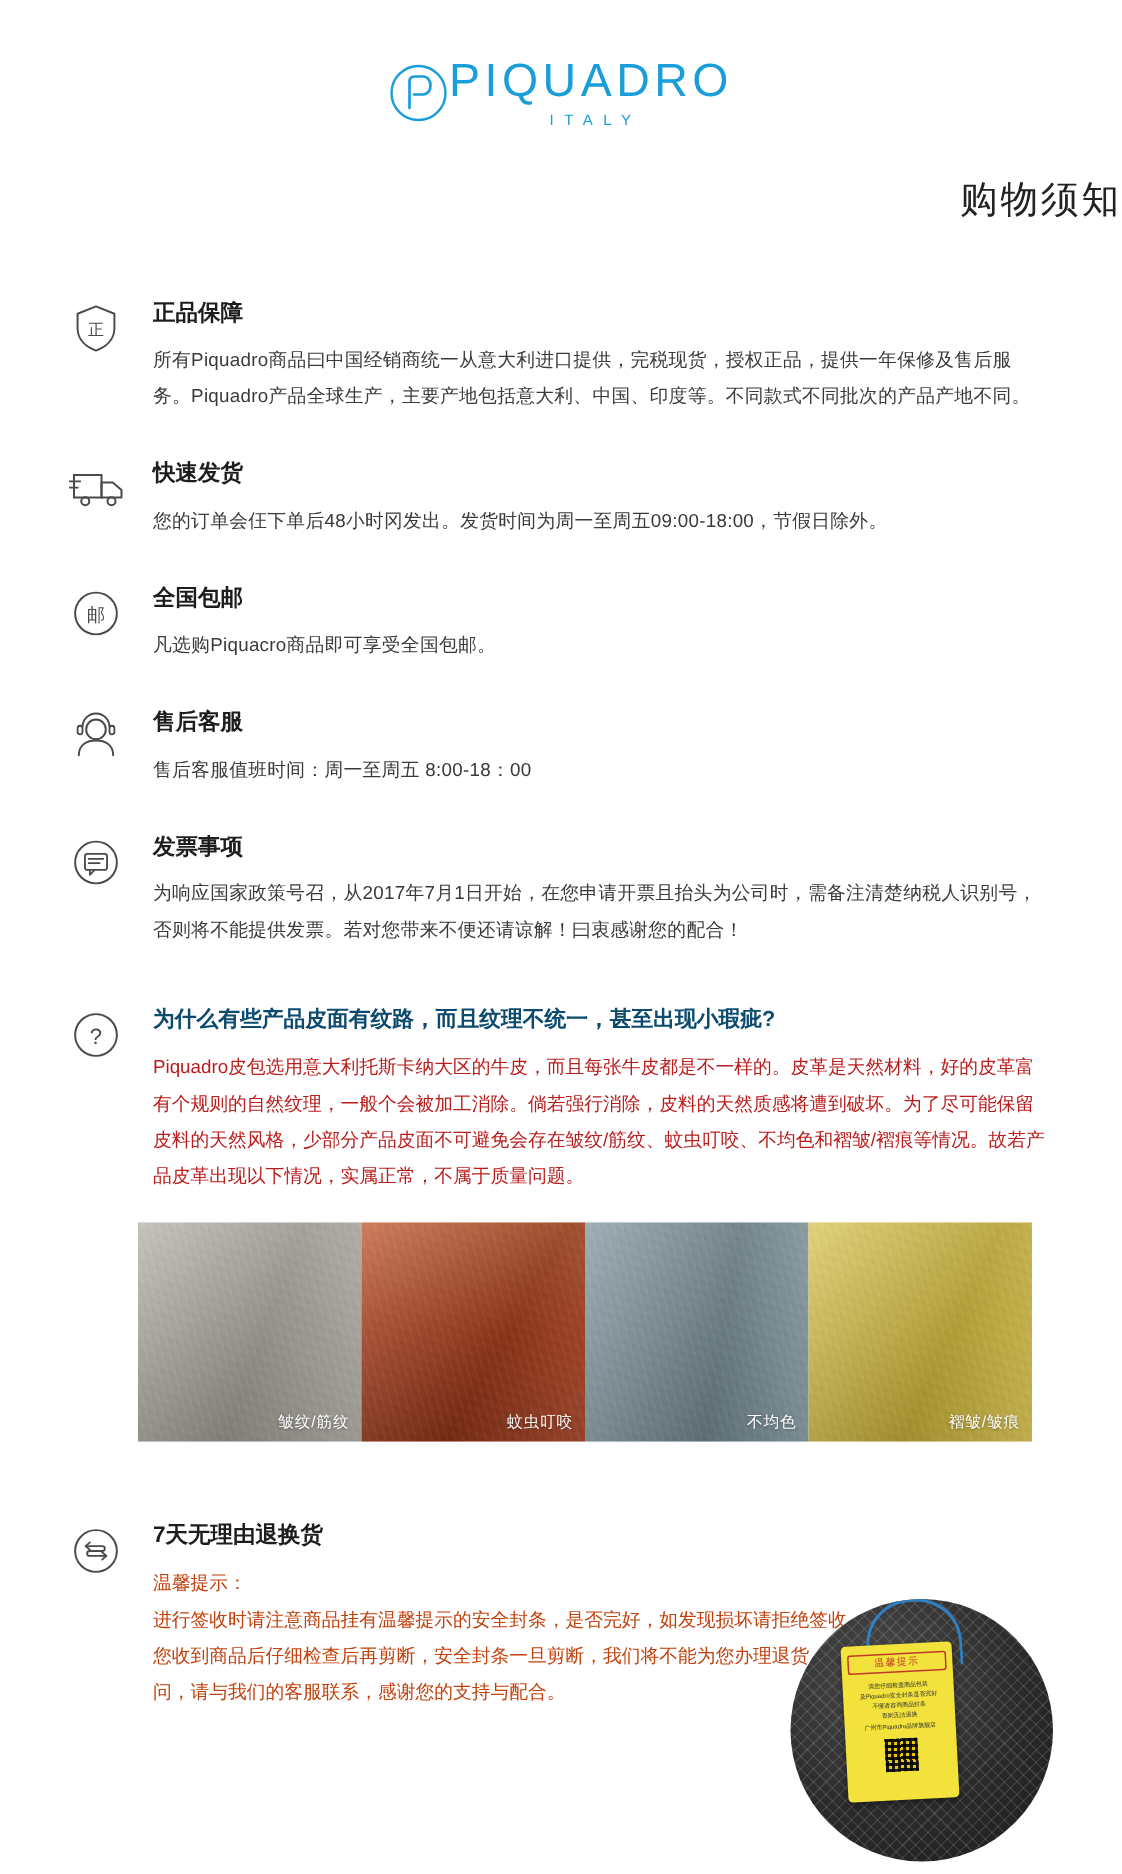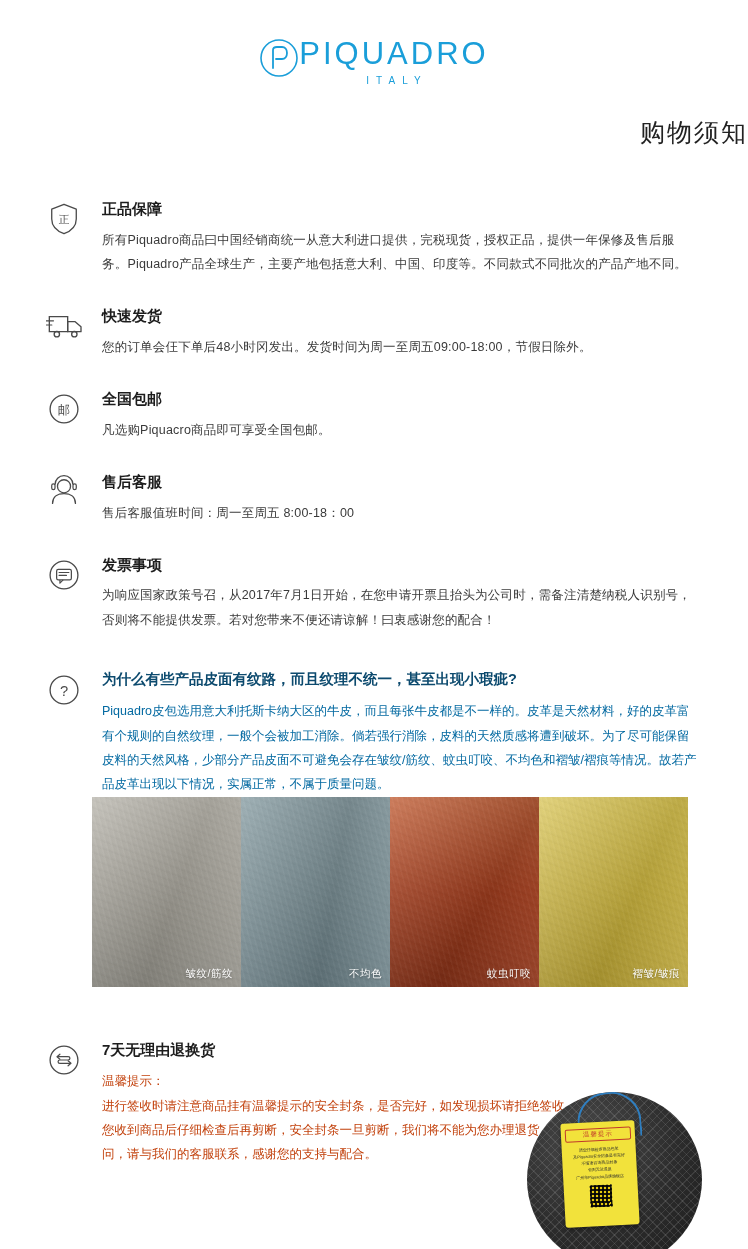--- a/index.html
+++ b/index.html
@@ -17,20 +17,21 @@
   .page {
     width: 748px;
     position: relative;
     box-sizing: border-box;
     padding: 0;
   }
 
   
   .brand {
     display: flex;
+    align-items: center;
     justify-content: center;
     padding-top: 38px;
     padding-bottom: 4px;
   }
   .brand-mark {
     width: 40px;
     height: 40px;
     display: block;
   }
   .brand-words {
@@ -103,30 +104,31 @@
 
   .faq-title {
     font-size: 14.5px;
     font-weight: bold;
     color: #0c4a6e;
     margin: 0 0 10px 0;
   }
   .faq-text {
     font-size: 12.5px;
     line-height: 1.95;
-    color: #0369a1;
+    color: #b91c1c;
     margin: 0;
   }
 
   
   .swatches {
     display: flex;
+    margin-top: 18px;
     margin-left: -10px;
     width: 596px;
-    height: 190px;
+    height: 146px;
     border-radius: 18px;
   }
   .swatch {
     flex: 1;
     position: relative;
     overflow: hidden;
   }
   .swatch .caption {
     position: absolute;
     right: 8px;
@@ -352,27 +354,27 @@
       </div>
       <div class="sec-body">
         <h2 class="faq-title">为什么有些产品皮面有纹路，而且纹理不统一，甚至出现小瑕疵?</h2>
         <p class="faq-text">Piquadro皮包选用意大利托斯卡纳大区的牛皮，而且每张牛皮都是不一样的。皮革是天然材料，好的皮革富有个规则的自然纹理，一般个会被加工消除。倘若强行消除，皮料的天然质感将遭到破坏。为了尽可能保留皮料的天然风格，少部分产品皮面不可避免会存在皱纹/筋纹、蚊虫叮咬、不均色和褶皱/褶痕等情况。故若产品皮革出现以下情况，实属正常，不属于质量问题。</p>
 
         <div class="swatches">
           <div class="swatch sw1">
             <div class="grain"></div>
             <span class="caption">皱纹/筋纹</span>
           </div>
+          <div class="swatch sw2">
+            <div class="grain"></div>
+            <span class="caption">蚊虫叮咬</span>
+          </div>
           <div class="swatch sw3">
             <div class="grain"></div>
             <span class="caption">不均色</span>
-          </div>
-          <div class="swatch sw2">
-            <div class="grain"></div>
-            <span class="caption">蚊虫叮咬</span>
           </div>
           <div class="swatch sw4">
             <div class="grain"></div>
             <span class="caption">褶皱/皱痕</span>
           </div>
         </div>
       </div>
     </div>
 
     <div class="section return-section">

